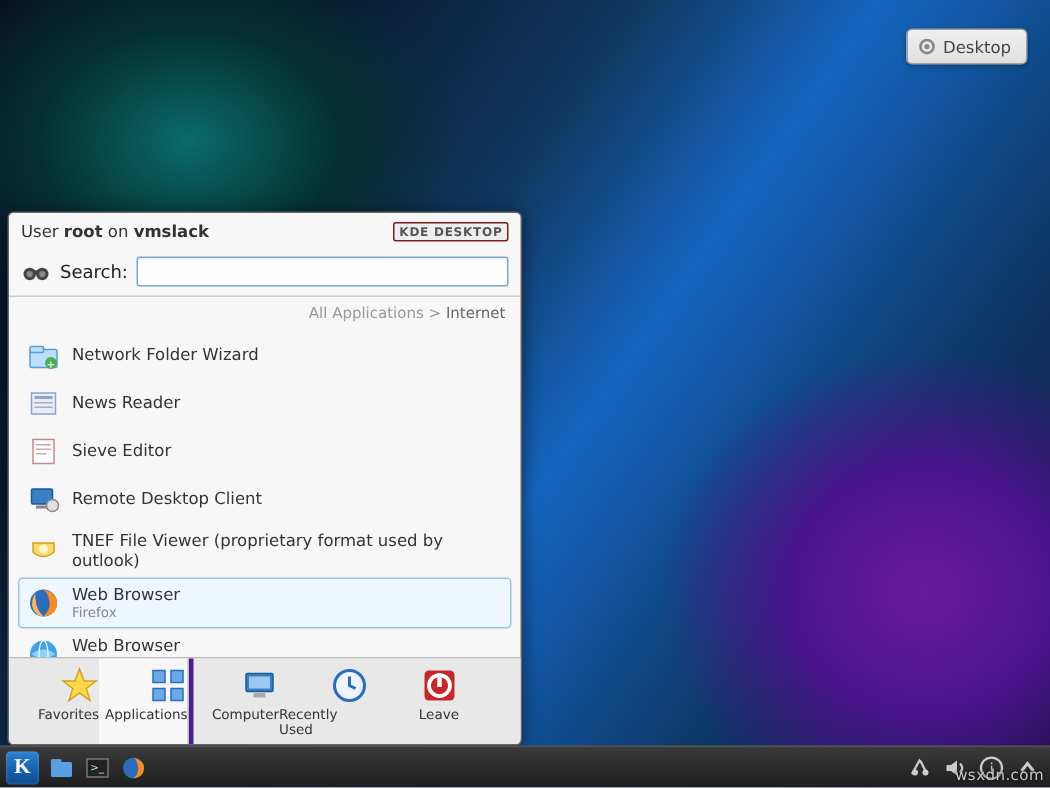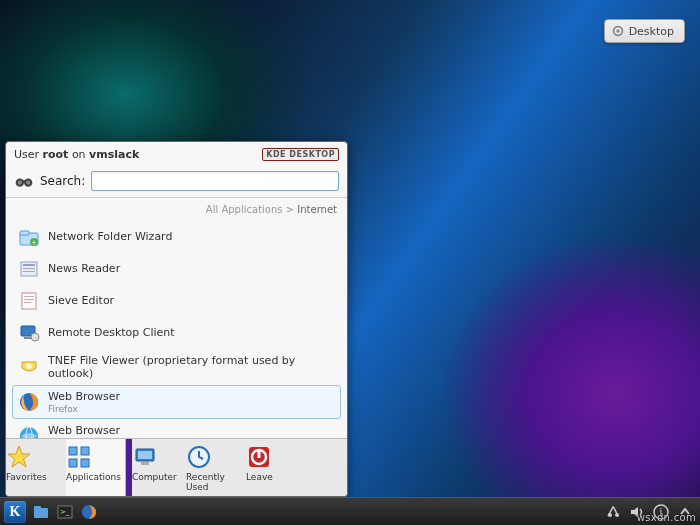--- a/index.html
+++ b/index.html
@@ -75,27 +75,27 @@
     .app-item .icon svg { width: 22px; height: 22px; }
     .app-item .labels { display: flex; flex-direction: column; line-height: 1.2; }
     .app-item .sub { font-size: 9px; color: #888; }
     
     .kickoff-tabs {
       display: flex; border-top: 1px solid #bbb; background: #e8e8e8;
       border-radius: 0 0 4px 4px;
     }
     .kickoff-tab {
       flex: 0 0 auto; width: 60px; padding: 5px 0 4px;
-      display: flex; flex-direction: column; align-items: flex-start; gap: 2px;
+      display: flex; flex-direction: column; align-items: flex-end; gap: 2px;
       font-size: 9px; color: #333; cursor: default;
     }
     .kickoff-tab.active {
       background: #f7f7f7; border-right: 1px solid #bbb;
     }
-    .kickoff-tab.divider-left { border-left: 6px solid #4c1d95; }
+    .kickoff-tab.divider-left { border-left: 3px solid #4c1d95; }
     .kickoff-tab .ticon { width: 26px; height: 26px; }
     
     
     .panel {
       position: absolute; left: 0; right: 0; bottom: 0; height: 28px;
       background: linear-gradient(#3a3a3a, #1e1e1e);
       border-top: 1px solid #555;
       display: flex; align-items: center; justify-content: space-between;
       padding: 0 6px 0 4px;
     }

